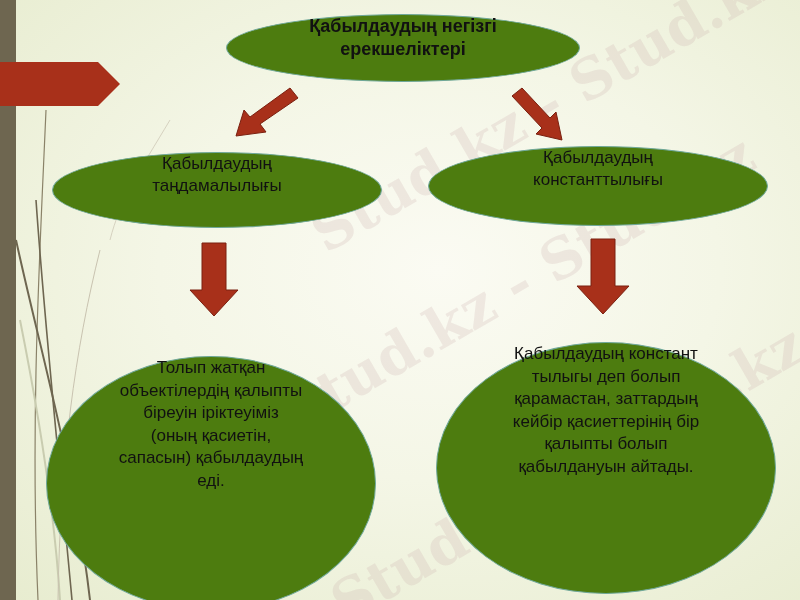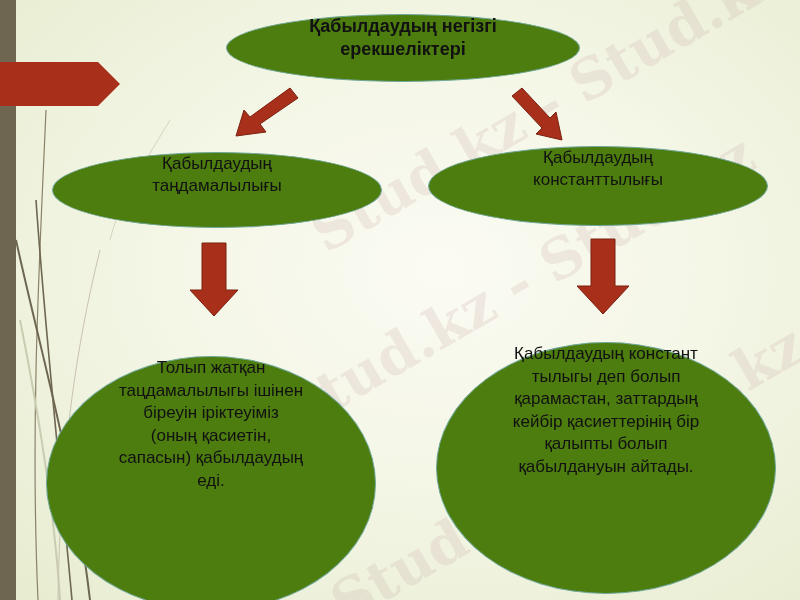--- a/index.html
+++ b/index.html
@@ -80,21 +80,21 @@
 <svg class="arrow" style="left:188px;top:242px;" width="52" height="76" viewBox="0 0 52 76">
   <polygon points="14,1 38,1 38,48 50,48 26,74 2,48 14,48" fill="#a8301a" stroke="#7a2010" stroke-width="1"></polygon>
 </svg>
 <svg class="arrow" style="left:575px;top:238px;" width="56" height="78" viewBox="0 0 56 78">
   <polygon points="16,1 40,1 40,48 54,48 28,76 2,48 16,48" fill="#a8301a" stroke="#7a2010" stroke-width="1"></polygon>
 </svg>
 
 <div class="ellipse bot-left">
   <div>
     <span>Толып жатқан</span>
-    <span>тацдамалылыгы ішінен</span>
+    <span>объектілердің қалыпты</span>
     <span>біреуін іріктеуіміз</span>
     <span>(оның қасиетін,</span>
     <span>сапасын) қабылдаудың</span>
     <span>еді.</span>
   </div>
 </div>
 
 <div class="ellipse bot-right">
   <div>
     <span>Қабылдаудың констант</span>

